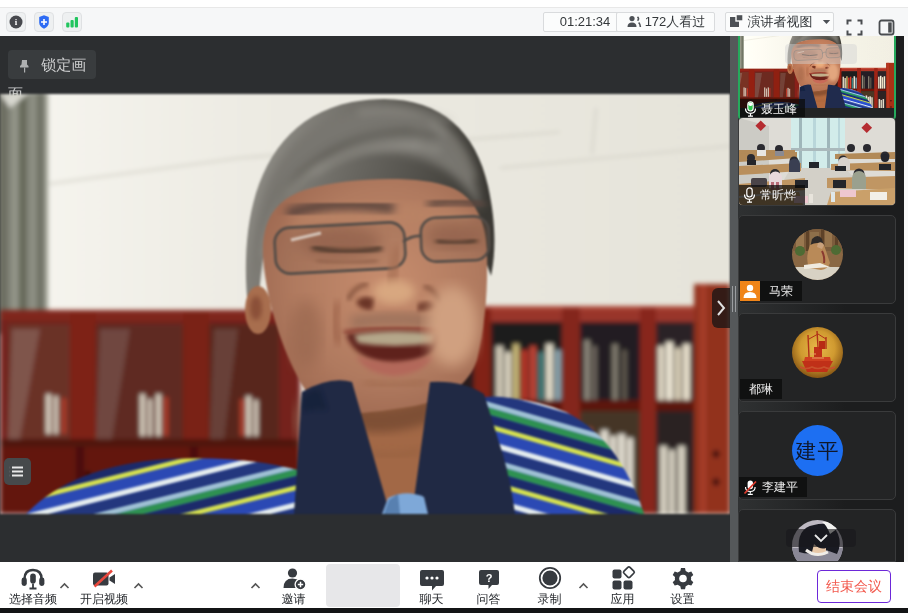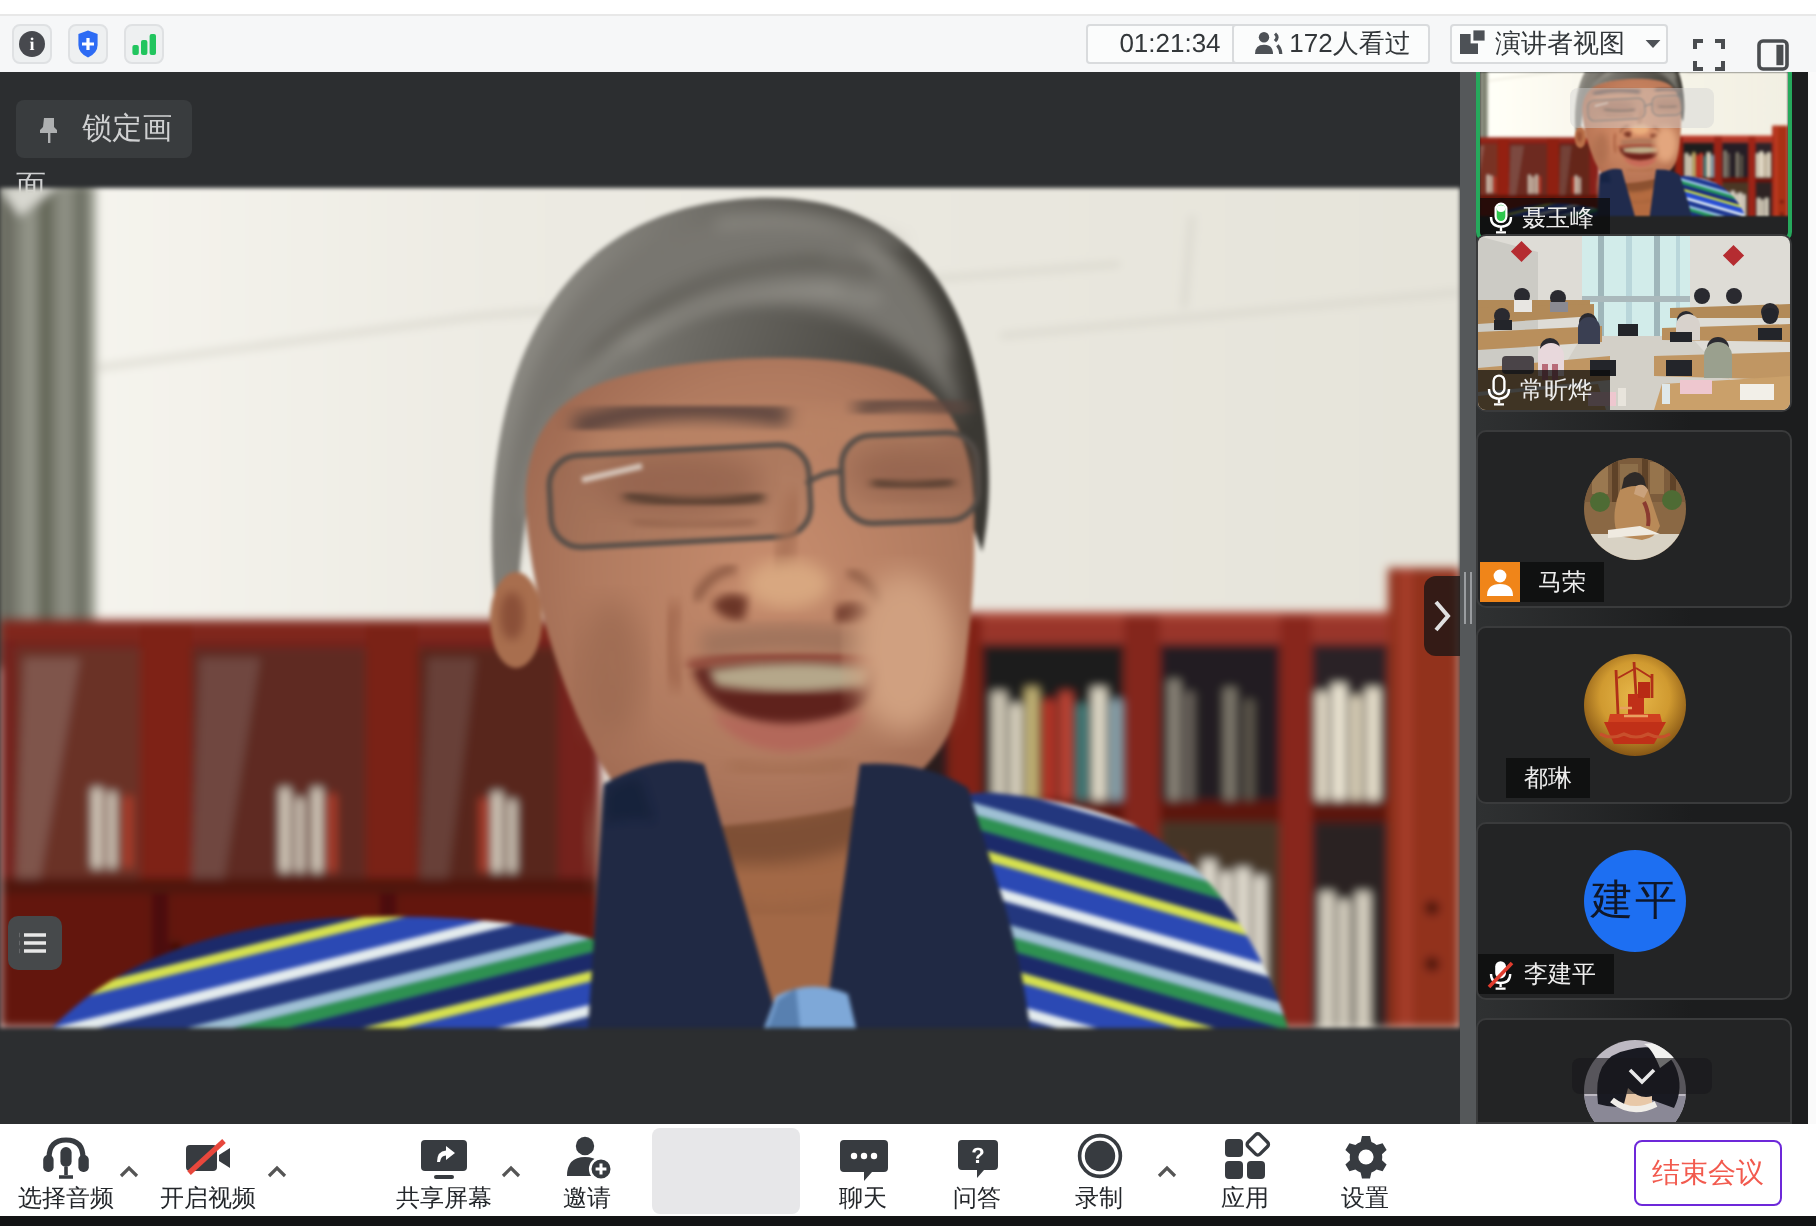--- a/index.html
+++ b/index.html
@@ -247,21 +247,21 @@
           <path d="M10 34 L41 34 L35 45 L15 45 Z" fill="#c03018"></path>
           <path d="M12 34 L39 34 L38 30 L13 30 Z" fill="#d04020"></path>
           <rect x="22" y="20" width="8" height="10" fill="#c03018"></rect>
           <rect x="27" y="14" width="6" height="8" fill="#b82a14"></rect>
           <path d="M16 8 L17 30 M25 4 L26 20 M34 10 L34 22" stroke="#b03018" stroke-width="1.4"></path>
           <path d="M17 12 L26 7 M26 7 L34 12" stroke="#b03018" stroke-width="1"></path>
           <path d="M8 40 q6 3 12 0 q6 3 12 0 q6 3 11 0" stroke="#c8502c" stroke-width="1.6" fill="none"></path>
           <path d="M20 31 h12 M18 27 h6" stroke="#e8a060" stroke-width="1.2"></path>
         </svg>
       </div>
-      <div class="nlabel" style="left:1px;padding:0 9px;margin-left:13px;">都琳</div>
+      <div class="nlabel" style="left:1px;padding:0 9px;">都琳</div>
     </div>
 
     <div class="tile" style="top:375px; height:89px;">
       <div class="avatar" style="background:#1d6ff2;color:#0f172a;font-size:21px;text-align:center;line-height:51px;letter-spacing:1px;">建平</div>
       <div class="nlabel" style="left:0;padding:0 9px 0 3px;">
         <svg width="17" height="17" viewBox="0 0 17 17" style="margin-right:3px;">
             <rect x="5.6" y="1.6" width="5.4" height="8.6" rx="2.7" fill="#fff"></rect>
             <path d="M3.5 8 Q3.5 12.5 8.3 12.5 Q13.1 12.5 13.1 8 M8.3 12.5 v2 M5.8 15.3 h5" stroke="#fff" stroke-width="1.2" fill="none"></path>
             <path d="M2.5 14.5 L14 2.5" stroke="#e03c2e" stroke-width="1.8"></path>
           </svg>
@@ -310,28 +310,20 @@
         <rect x="4" y="7.5" width="15.5" height="13" rx="2" fill="#373b40"></rect>
         <path d="M20.5 12.5 L26 9 V19 L20.5 15.5 Z" fill="#373b40"></path>
         <path d="M5.5 21.5 L23 5.5" stroke="#e8473c" stroke-width="2.6"></path>
       </svg>
       <span class="lbl">开启视频</span>
     </div>
     <svg class="chev" style="left:133px;" width="11" height="8" viewBox="0 0 11 8">
         <path d="M1.5 6 L5.5 2 L9.5 6" stroke="#555" stroke-width="1.6" fill="none"></path>
       </svg>
 
-    <div class="titem" style="left:193px;width:58px;">
-      <svg width="30" height="28" viewBox="0 0 30 28" style="display:block;margin:3px auto 0;">
-        <rect x="3.5" y="5" width="23" height="15.5" rx="2" fill="#373b40"></rect>
-        <path d="M11.5 16 Q11.5 10.5 16 10.2 L16 8 L20.5 11.5 L16 15 L16 12.8 Q13.5 12.8 13 16 Z" fill="#fff"></path>
-        <rect x="10" y="22.5" width="10" height="2" rx="1" fill="#373b40"></rect>
-      </svg>
-      <span class="lbl">共享屏幕</span>
-    </div>
     <svg class="chev" style="left:250px;" width="11" height="8" viewBox="0 0 11 8">
         <path d="M1.5 6 L5.5 2 L9.5 6" stroke="#555" stroke-width="1.6" fill="none"></path>
       </svg>
 
     <div class="titem" style="left:269px;width:49px;">
       <svg width="30" height="28" viewBox="0 0 30 28" style="display:block;margin:3px auto 0;">
         <circle cx="13.5" cy="8" r="4.6" fill="#373b40"></circle>
         <path d="M4.5 23 Q4.5 13.5 13.5 13.5 Q18 13.5 20.5 16 L18 23 Z" fill="#373b40"></path>
         <circle cx="21.5" cy="19.5" r="5.4" fill="#373b40" stroke="#fff" stroke-width="1.3"></circle>
         <path d="M21.5 16.8 v5.4 M18.8 19.5 h5.4" stroke="#fff" stroke-width="1.5"></path>

